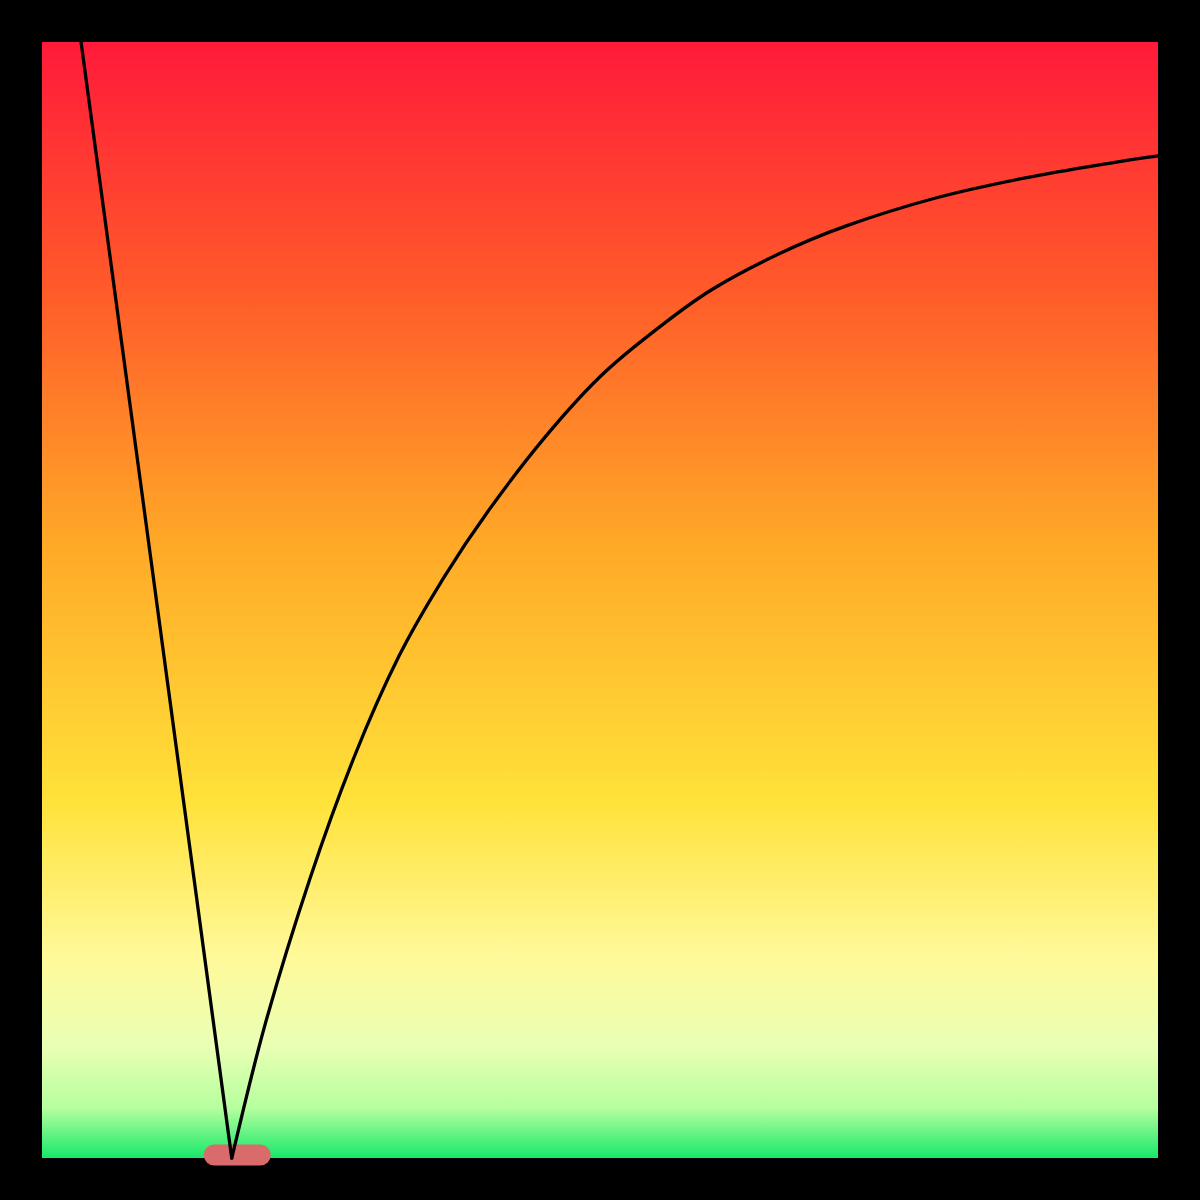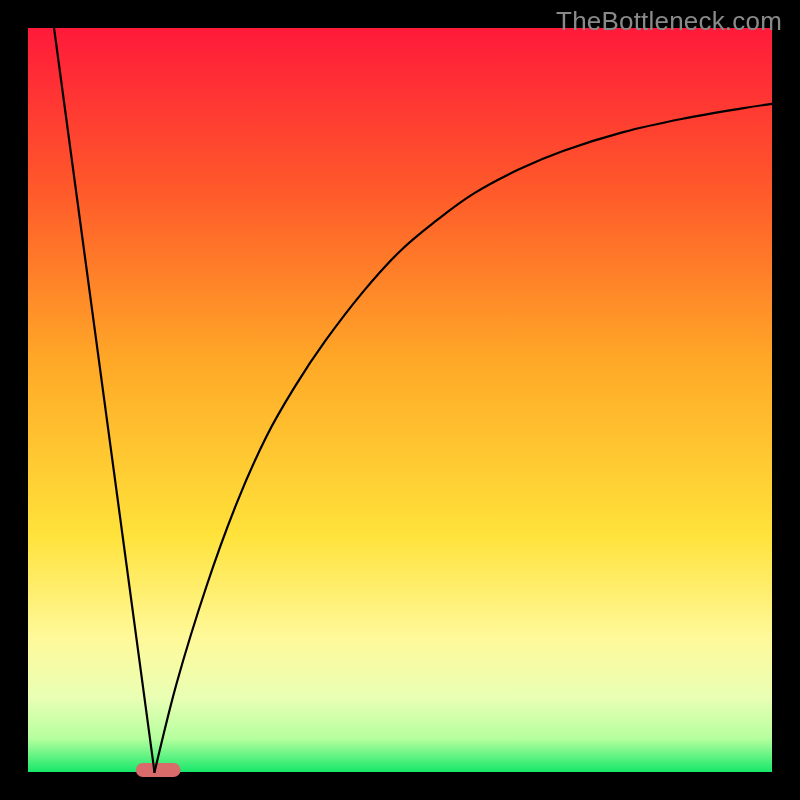--- a/index.html
+++ b/index.html
@@ -27,21 +27,20 @@
     letter-spacing: 0.2px;
   }
   svg {
     display: block;
   }
 </style>
 </head>
 <body>
 
 <div class="chart-container">
-  <div class="watermark">TheBottleneck.com</div>
   <svg id="chart-svg" width="800" height="800" viewBox="0 0 800 800">
       <defs>
         <linearGradient id="bg-grad" x1="0" y1="0" x2="0" y2="1">
           <stop offset="0%" stop-color="#ff1a3a"></stop>
           <stop offset="22%" stop-color="#ff5a2a"></stop>
           <stop offset="45%" stop-color="#ffa927"></stop>
           <stop offset="68%" stop-color="#ffe23a"></stop>
           <stop offset="82%" stop-color="#fff99a"></stop>
           <stop offset="90%" stop-color="#e9ffb4"></stop>
           <stop offset="95.5%" stop-color="#b6ff9e"></stop>

